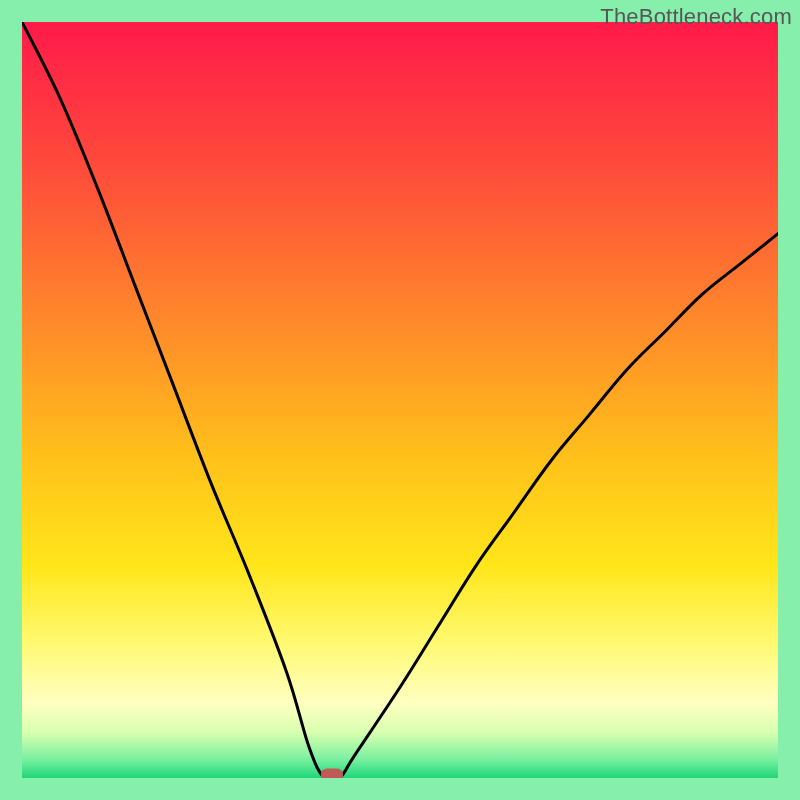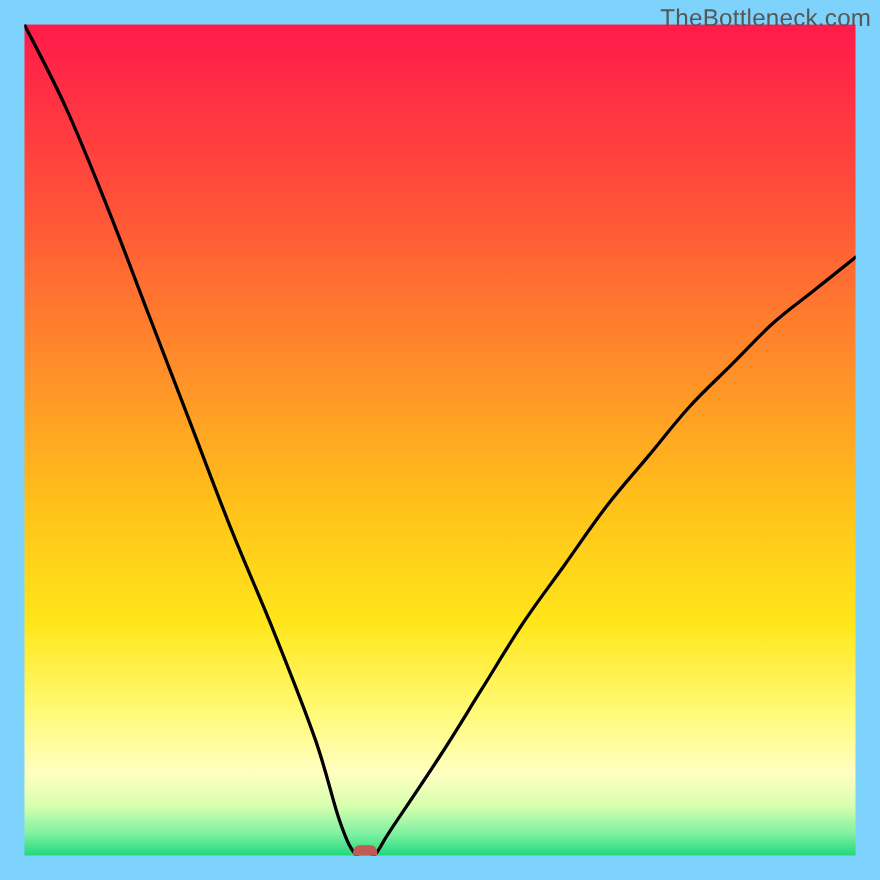--- a/index.html
+++ b/index.html
@@ -10,21 +10,21 @@
     background: #000;
     font-family: Arial, Helvetica, sans-serif;
     overflow: hidden;
   }
   .frame {
     position: absolute;
     left: 0;
     top: 0;
     width: 800px;
     height: 800px;
-    background: #7dd3fc;
+    background: #86efac;
   }
   .plot-area {
     position: absolute;
     left: 22px;
     top: 22px;
     width: 756px;
     height: 756px;
     overflow: hidden;
   }
   .watermark {

